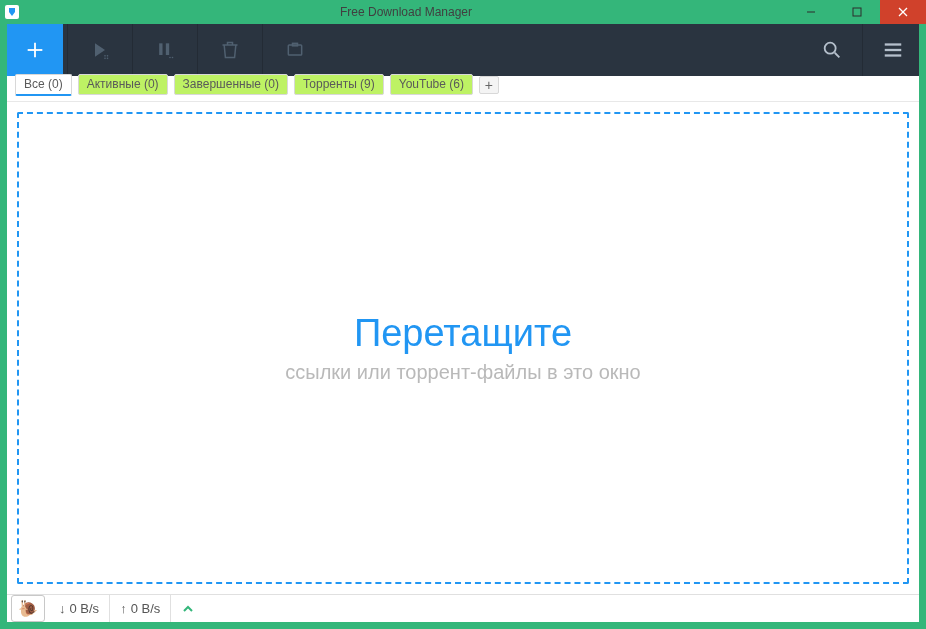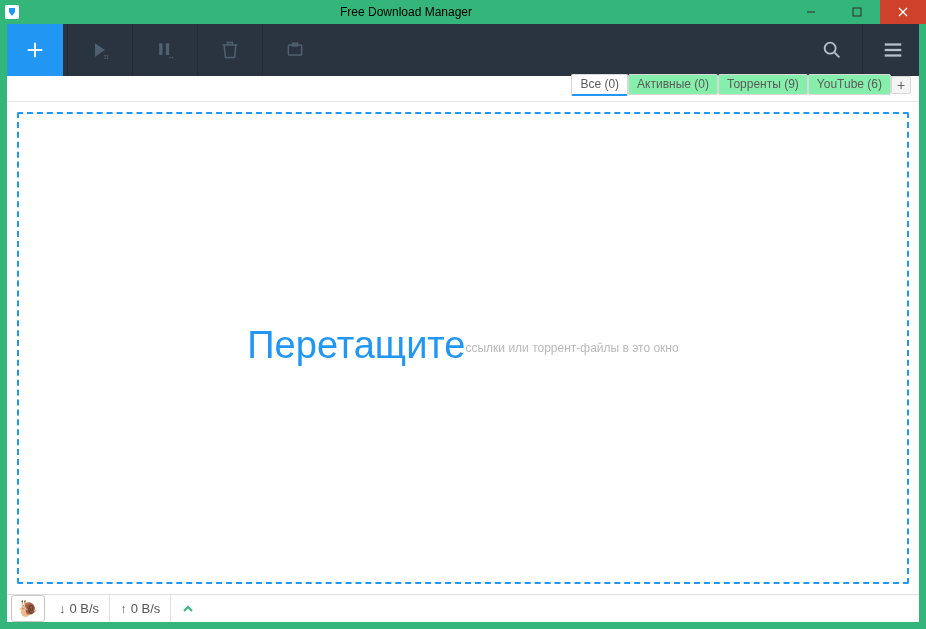--- a/index.html
+++ b/index.html
@@ -33,21 +33,21 @@
     display: flex;
     align-items: center;
     justify-content: center;
   }
   .titlebar .app-icon svg { width: 16px; height: 16px; }
   .titlebar .title {
     flex: 1;
     text-align: center;
     font-size: 12px;
     line-height: 24px;
-    color: #000000;
+    color: #404040;
   }
   .titlebar .win-controls {
     display: flex;
     align-items: stretch;
   }
   .titlebar .win-btn {
     width: 46px;
     display: flex;
     align-items: center;
     justify-content: center;
@@ -95,30 +95,30 @@
     justify-content: center;
     color: #b5c0cc;
   }
   .toolbar .right-btn svg { width: 22px; height: 22px; }
 
   .tabs {
     height: 26px;
     background: #fff;
     display: flex;
     align-items: center;
+    gap: 6px;
     padding: 4px 8px 12px 8px;
     border-bottom: 1px solid #e8e8e8;
-    justify-content: flex-end;
   }
   .tabs .tab {
     padding: 2px 8px;
     font-size: 12px;
     color: #5a5a5a;
     border: 1px solid #d8d8d8;
-    background: #86efac;
+    background: #bef264;
     border-radius: 2px;
     line-height: 15px;
   }
   .tabs .tab.active {
     border-bottom: 2px solid #2196f3;
     background: #fff;
   }
   .tabs .add-tab {
     width: 20px;
     height: 18px;
@@ -136,32 +136,32 @@
     flex: 1;
     padding: 10px;
     background: #fff;
     display: flex;
   }
   .dropzone {
     flex: 1;
     border: 2px dashed #2196f3;
     border-radius: 2px;
     display: flex;
-    flex-direction: row;
+    flex-direction: column;
     align-items: center;
     justify-content: center;
   }
   .dropzone .primary {
     font-size: 38px;
     font-weight: 300;
     color: #2196f3;
     margin-bottom: 6px;
   }
   .dropzone .secondary {
-    font-size: 12px;
+    font-size: 20px;
     font-weight: 300;
     color: #b9b9b9;
   }
 
   .statusbar {
     height: 28px;
     display: flex;
     align-items: center;
     border-top: 1px solid #e0e0e0;
     background: #fff;
@@ -284,20 +284,21 @@
           <line x1="3" y1="6" x2="21" y2="6" stroke="#b5c0cc" stroke-width="2.5"></line>
           <line x1="3" y1="12" x2="21" y2="12" stroke="#b5c0cc" stroke-width="2.5"></line>
           <line x1="3" y1="18" x2="21" y2="18" stroke="#b5c0cc" stroke-width="2.5"></line>
         </svg>
     </div>
   </div>
 
   <div class="tabs">
     <div class="tab active">Все (0)</div>
     <div class="tab">Активные (0)</div>
+    <div class="tab">Завершенные (0)</div>
     <div class="tab">Торренты (9)</div>
     <div class="tab">YouTube (6)</div>
     <div class="add-tab">
       <span>+</span>
     </div>
   </div>
 
   <div class="content">
     <div class="dropzone">
       <div class="primary">Перетащите</div>

